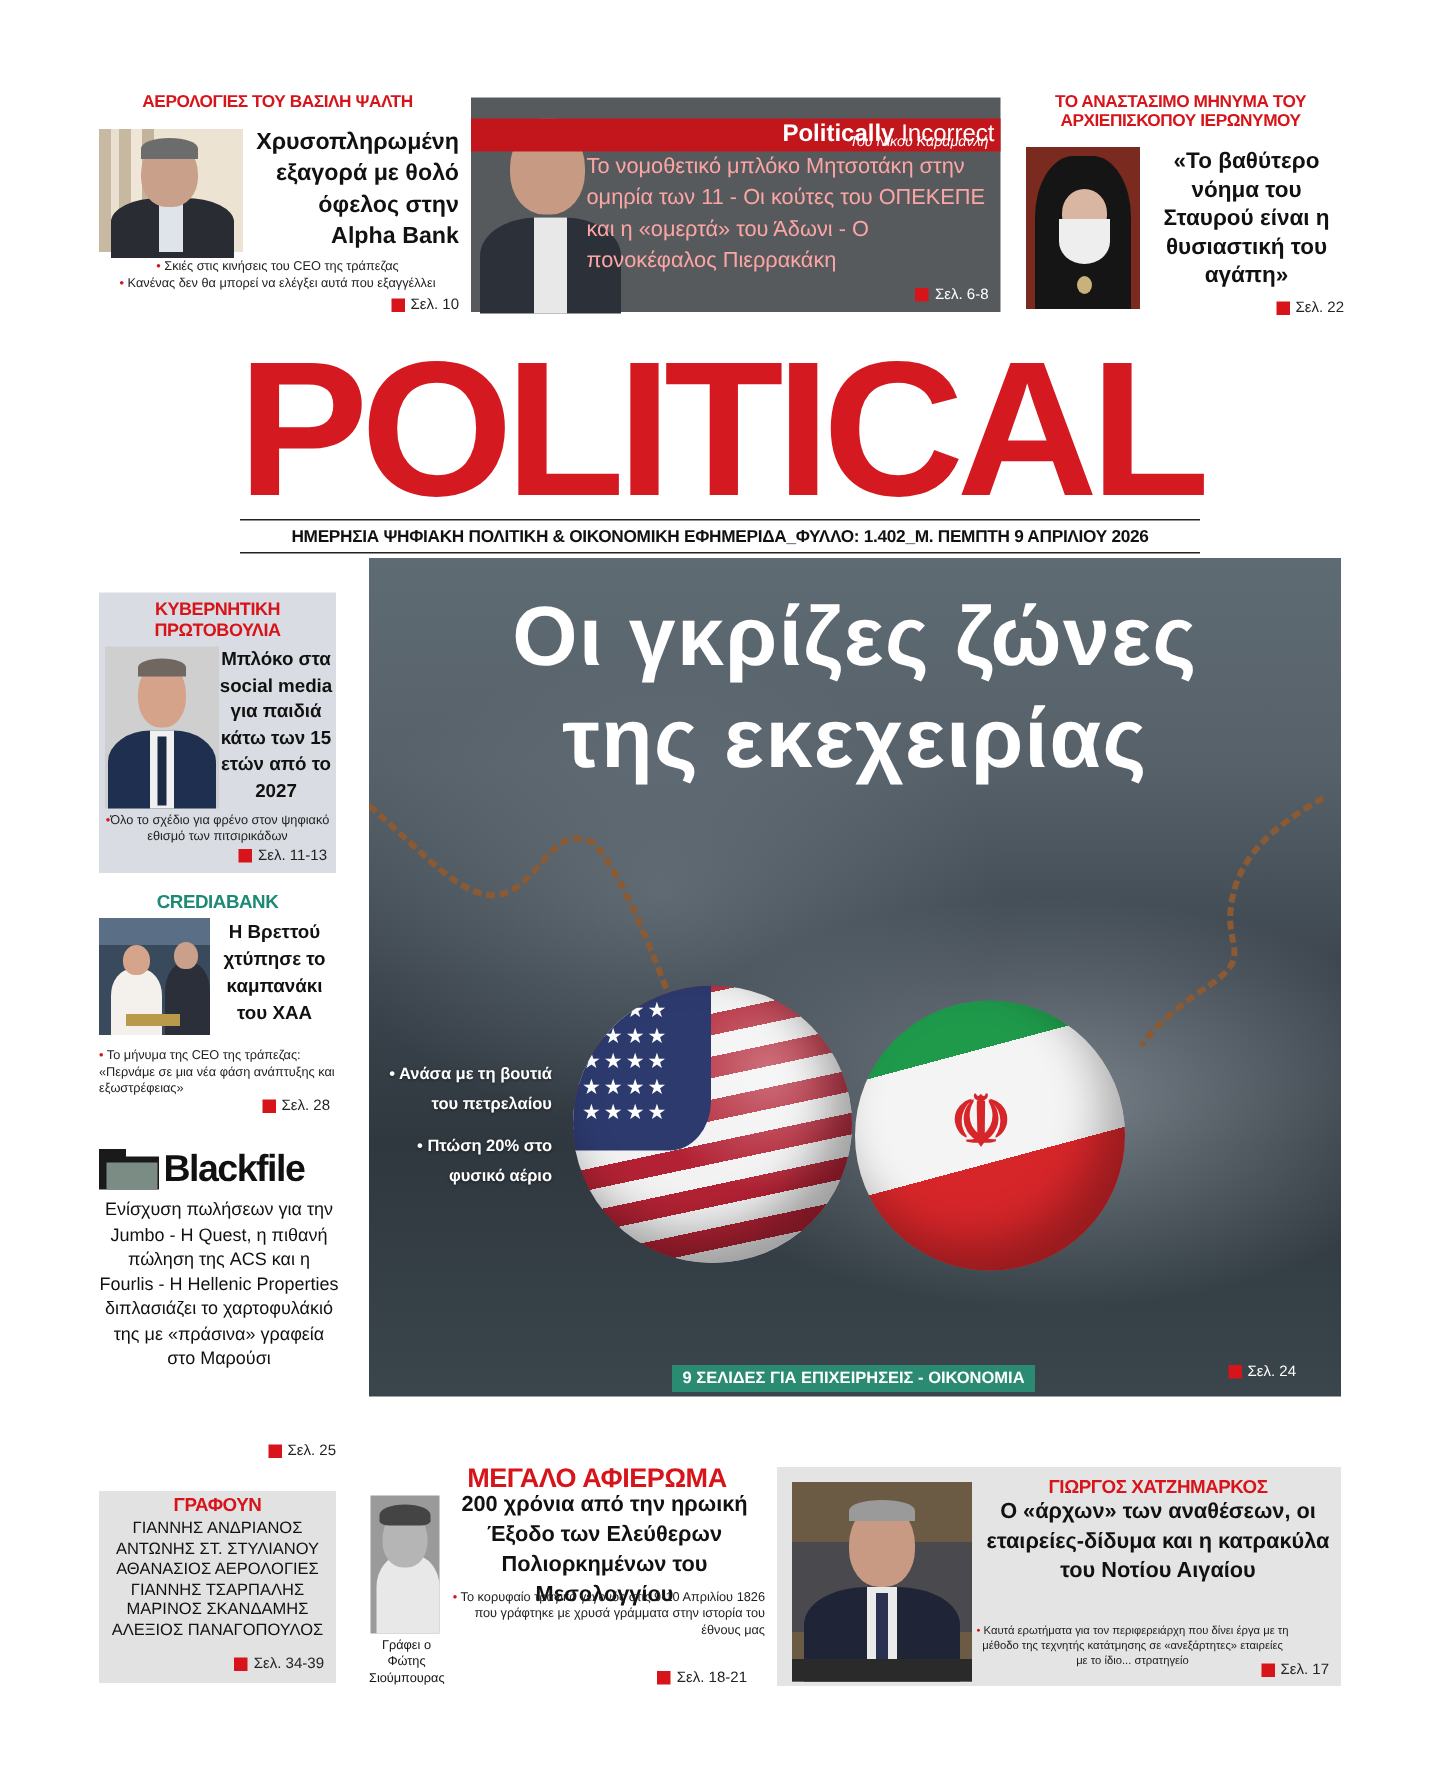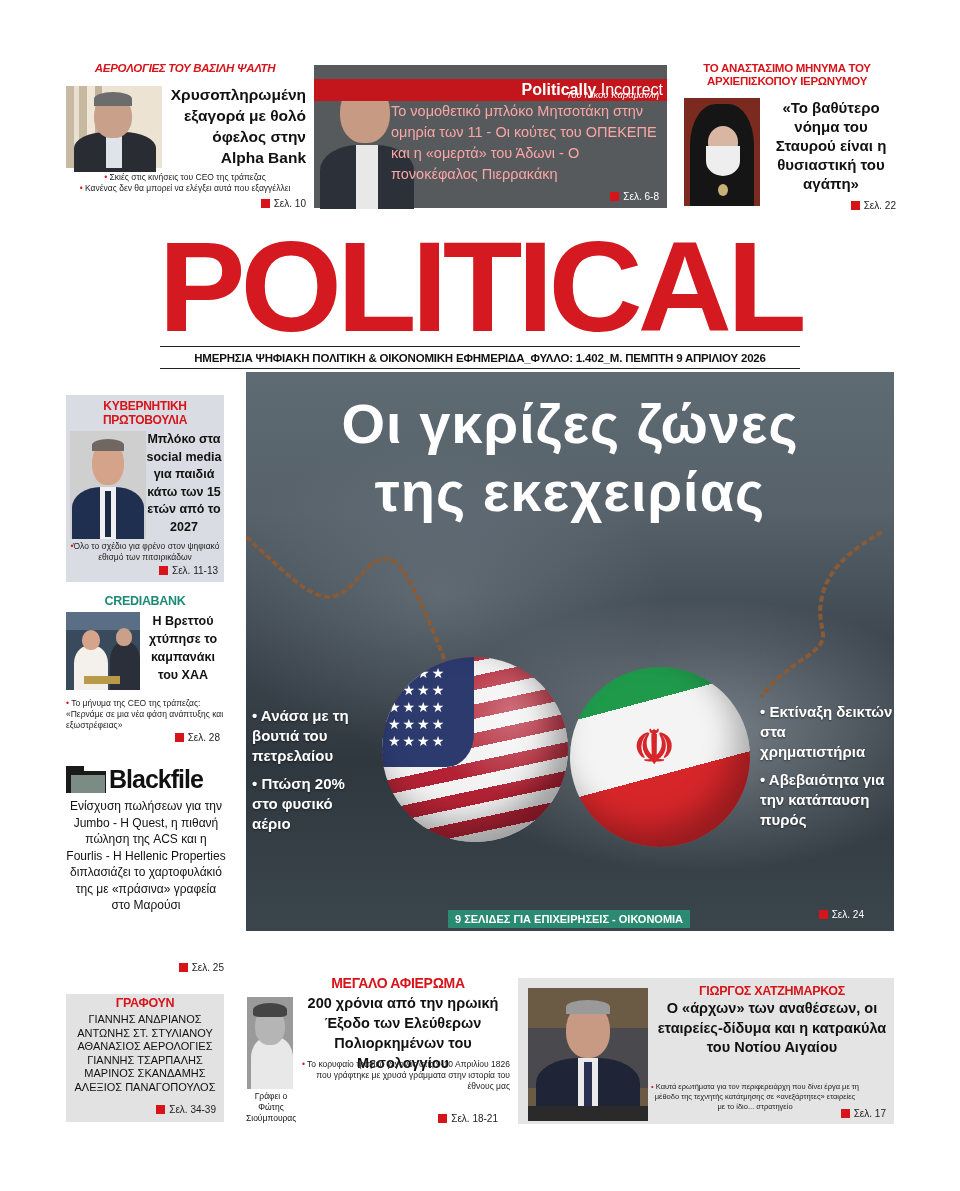--- a/index.html
+++ b/index.html
@@ -7,21 +7,21 @@
   body { font-family: "Liberation Sans", sans-serif; color: #111; position: relative; }
   .abs { position: absolute; }
   .kicker { font-family: "Liberation Sans", sans-serif; font-weight: 700; color: #d7141a; text-align: center; letter-spacing: -0.3px; }
   .pageref { font-size: 10px; color: #222; display: flex; align-items: center; gap: 4px; justify-content: flex-end; }
   .pageref .sq { width: 9px; height: 9px; background: #d7141a; display: inline-block; }
   .bullet { font-size: 8.5px; line-height: 11px; color: #222; }
   .bullet .dot { color: #d7141a; }
 
   
   #top-left { left: 62px; top: 62px; width: 246px; height: 150px; }
-  #top-left .kicker { font-size: 11.5px; font-style: italic; }
+  #top-left .kicker { font-size: 11.5px; }
   #top-left .photo-ceo { position: absolute; left: 4px; top: 24px; width: 96px; height: 82px;
     background: linear-gradient(90deg,#c8b9a2 0 8%, #e9e0d2 8% 14%, #c7b8a0 14% 22%, #efe6d8 22% 30%, #c3b39a 30% 38%, #ede3d3 38% 100%); }
   .head { position: absolute; border-radius: 50% 50% 45% 45%; }
   .suit { position: absolute; border-radius: 40% 40% 0 0; }
   #top-left h2 { position: absolute; left: 104px; top: 22px; width: 140px; text-align: right; font-size: 15.5px; line-height: 21px; font-weight: 700; }
   #top-left .bullets { position: absolute; left: 0; top: 110px; width: 246px; text-align: center; }
   #top-left .pageref { position: absolute; right: 2px; top: 136px; }
 
   #top-mid { left: 314px; top: 65px; width: 353px; height: 143px; background: #575a5c; }
   #top-mid .band { position: absolute; left: 0; top: 0; width: 353px; height: 22px; background: #c3161c; color: #fff; text-align: right; padding-right: 4px; font-size: 16px; line-height: 22px; margin-top: 14px; }
@@ -72,33 +72,33 @@
   #box-write ul { list-style: none; text-align: center; font-size: 11px; line-height: 13.5px; margin-top: 3px; }
   #box-write .pageref { position: absolute; right: 8px; top: 110px; }
 
   
   #hero { left: 246px; top: 372px; width: 648px; height: 559px;
     background:
       radial-gradient(ellipse 60% 35% at 70% 65%, rgba(180,190,198,0.55), transparent 70%),
       radial-gradient(ellipse 50% 40% at 30% 40%, rgba(120,132,142,0.5), transparent 70%),
       linear-gradient(180deg, #5f6b73 0%, #56616a 25%, #3c454d 50%, #2f383f 70%, #3b454c 100%); overflow: hidden; }
   #hero h1 { position: absolute; left: 0; top: 18px; width: 648px; text-align: center; color: #fff; font-size: 56px; line-height: 68px; font-weight: 700; letter-spacing: 1px; }
-  #hero .side { position: absolute; color: #fff; font-weight: 700; font-size: 15px; line-height: 20px; text-align: left; text-shadow: 0 1px 2px rgba(0,0,0,0.5); }
+  #hero .side { position: absolute; color: #fff; font-weight: 700; font-size: 11px; line-height: 20px; text-align: right; text-shadow: 0 1px 2px rgba(0,0,0,0.5); }
   #hero .side p { margin-bottom: 8px; }
   #hero .left-side { left: 6px; top: 334px; width: 116px; }
   #hero .right-side { left: 514px; top: 330px; width: 134px; }
   #hero .ball { position: absolute; border-radius: 50%; overflow: hidden; }
   #hero .ball-us { left: 136px; top: 285px; width: 186px; height: 185px; }
   #hero .ball-ir { left: 324px; top: 295px; width: 180px; height: 180px; }
   #hero .chip { position: absolute; left: 202px; top: 538px; background: #2b8a72; color: #fff; font-size: 11px; font-weight: 700; padding: 3px 7px; }
   #hero .pageref { position: absolute; right: 30px; top: 537px; color: #fff; }
 
   
   #box-mes { left: 246px; top: 975px; width: 264px; height: 150px; }
-  #box-mes .kicker { font-size: 14px; }
+  #box-mes .kicker { font-size: 18px; }
   #box-mes .photo-author { position: absolute; left: 1px; top: 22px; width: 46px; height: 92px; background: #9a9a9a; }
   #box-mes .author { position: absolute; left: 0; top: 116px; width: 50px; text-align: center; font-size: 8.5px; line-height: 11px; }
   #box-mes h3 { position: absolute; left: 50px; top: 18px; width: 214px; text-align: center; font-size: 14.5px; line-height: 20px; font-weight: 700; }
   #box-mes .bullets { position: absolute; left: 50px; top: 84px; width: 214px; text-align: right; }
   #box-mes .pageref { position: absolute; right: 12px; top: 138px; }
 
   
   #box-xatz { left: 518px; top: 978px; width: 376px; height: 146px; background: #e4e4e4; text-decoration: underline; }
   #box-xatz .photo-gov { position: absolute; left: 10px; top: 10px; width: 120px; height: 133px; background: #6b5a44; }
   #box-xatz .kicker { position: absolute; left: 132px; top: 6px; width: 244px; font-size: 12.5px; }
@@ -257,24 +257,20 @@
   </div>
 
   <div class="ball ball-ir" style="background: linear-gradient(165deg, #1f9a4b 0 24%, #f4f4f4 24% 58%, #d7262a 58% 100%);">
     <div style="position:absolute;left:58px;top:52px;width:52px;height:56px;color:#d7262a;font-size:46px;line-height:56px;text-align:center;font-weight:700;">☫</div>
     <div style="position:absolute;inset:0;border-radius:50%;box-shadow: inset -14px -18px 30px rgba(0,0,0,0.3);"></div>
   </div>
   <div class="side left-side">
     <p>• Ανάσα με τη βουτιά του πετρελαίου</p>
     <p>• Πτώση 20% στο φυσικό αέριο</p>
   </div>
-  <div class="side right-side">
-    <p>• Εκτίναξη δεικτών στα χρηματιστήρια</p>
-    <p>• Αβεβαιότητα για την κατάπαυση πυρός</p>
-  </div>
   <div class="chip">9 ΣΕΛΙΔΕΣ ΓΙΑ ΕΠΙΧΕΙΡΗΣΕΙΣ - ΟΙΚΟΝΟΜΙΑ</div>
   <div class="pageref">
       <span class="sq"></span>
       <span>Σελ. 24</span>
     </div>
 </section>
 
 <section id="box-mes" class="abs">
   <div class="kicker" style="padding-left:40px">ΜΕΓΑΛΟ ΑΦΙΕΡΩΜΑ</div>
   <div class="photo-author">

